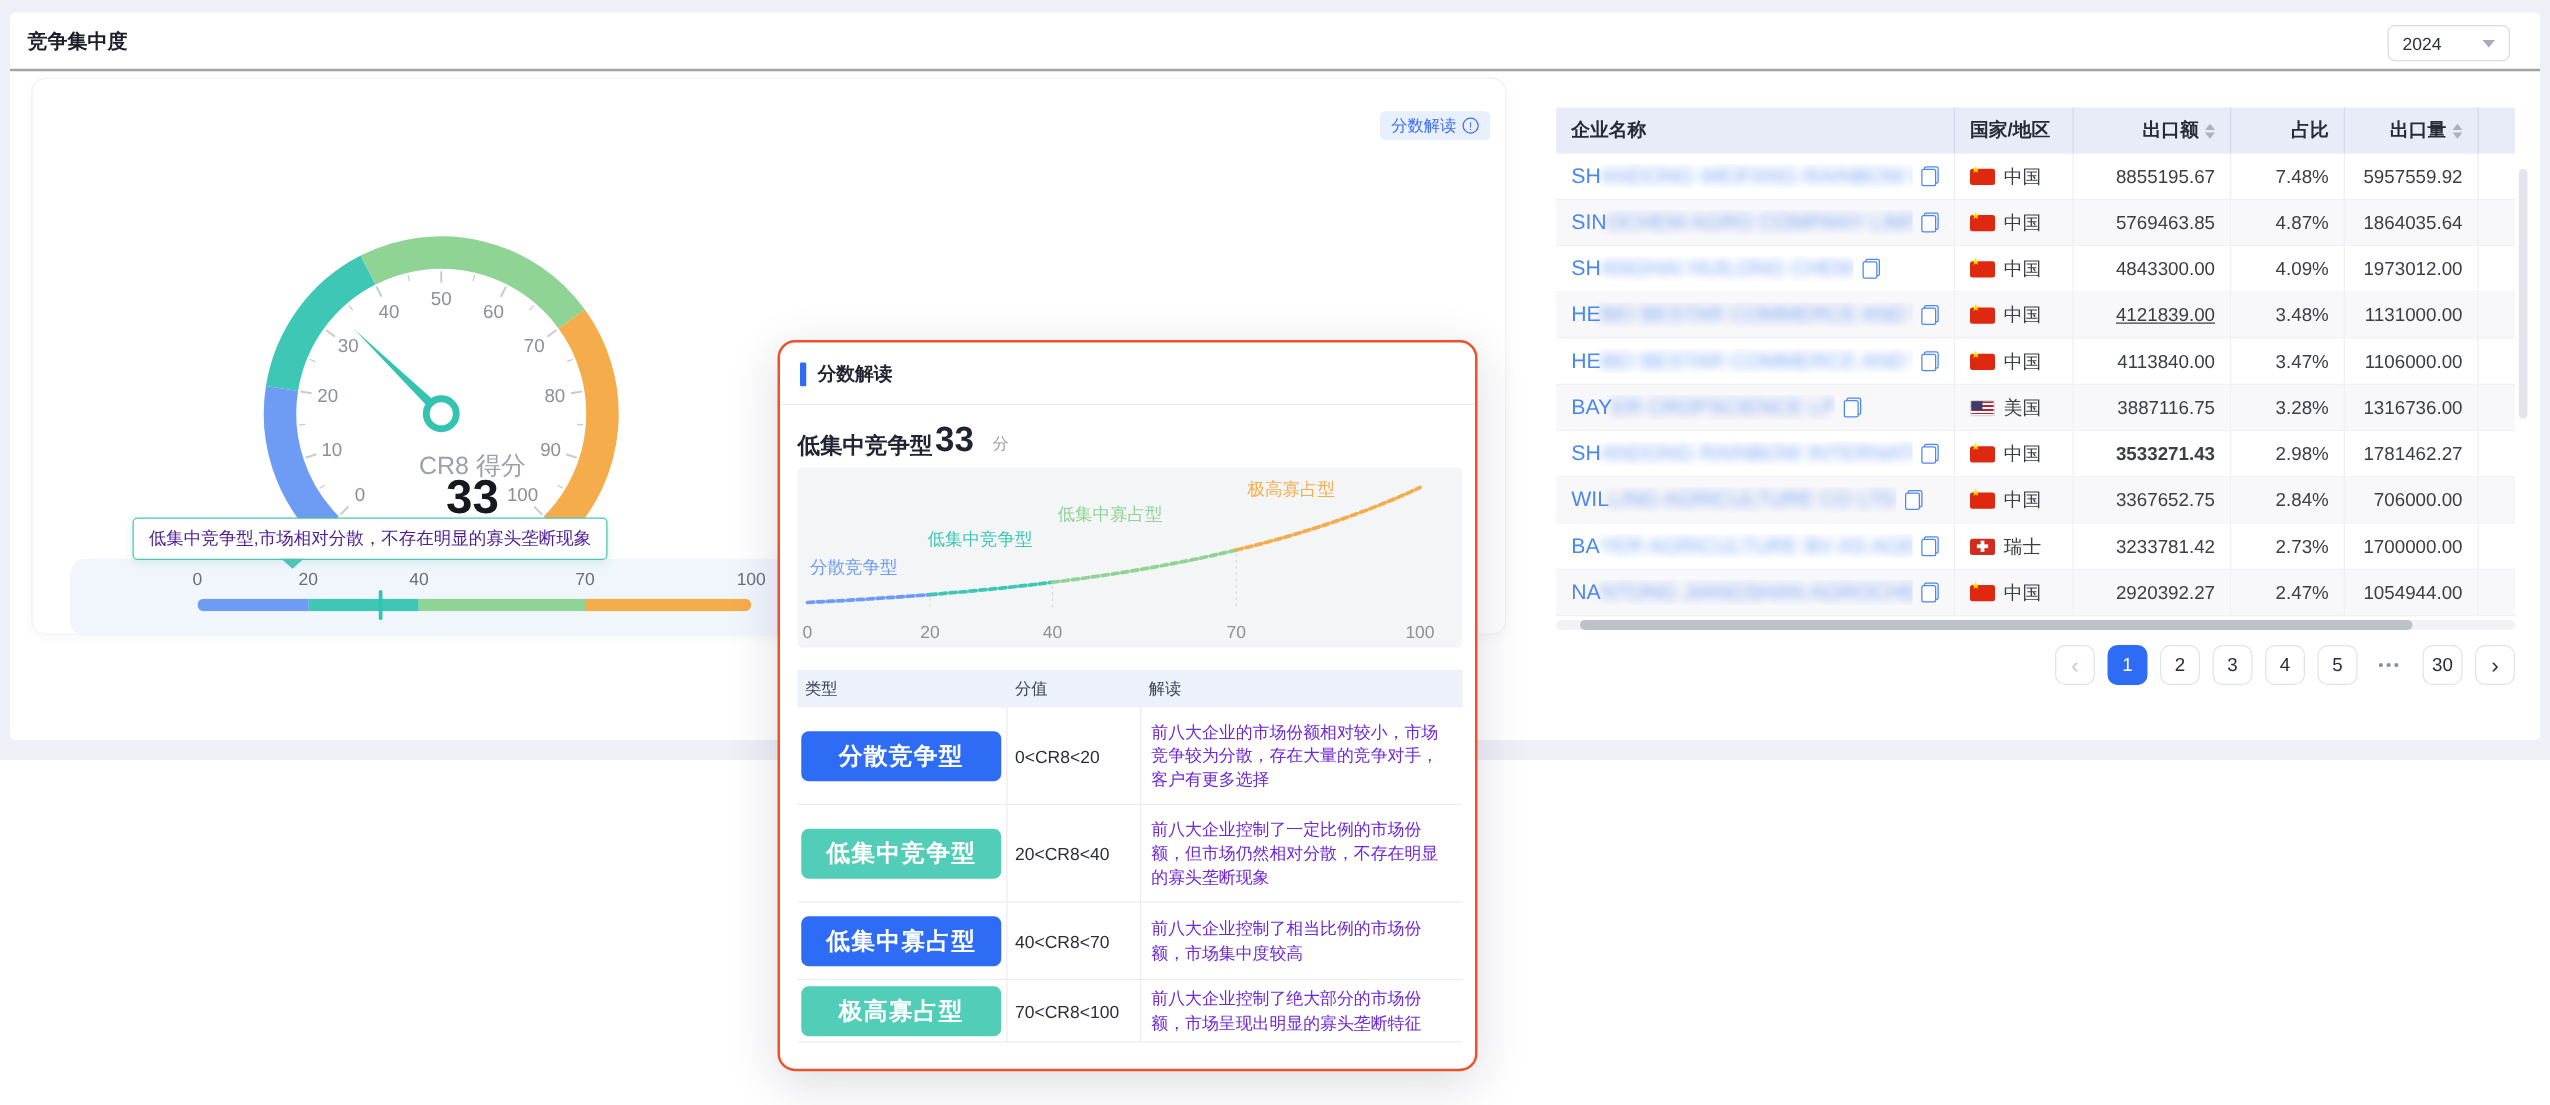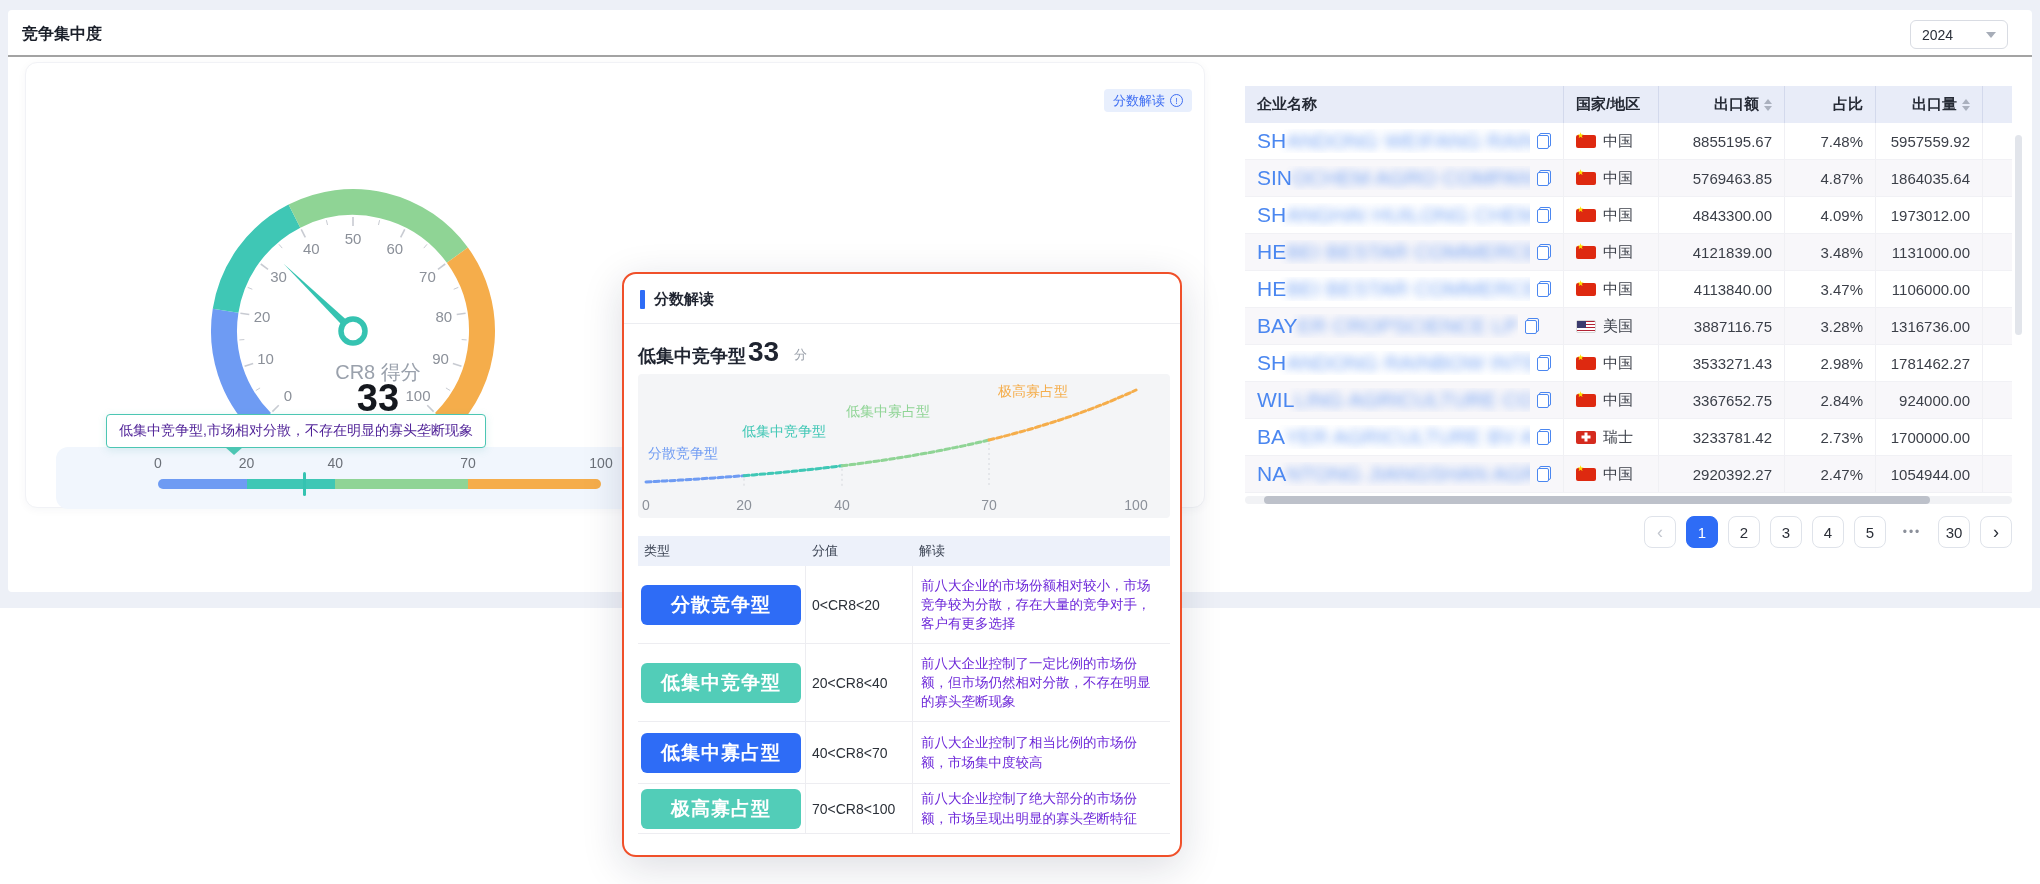--- a/index.html
+++ b/index.html
@@ -35,21 +35,21 @@
   
   .ctable { position:absolute; left:1237px; top:76px; width:767px; }
   .ctable .hrow { display:flex; height:37px; background:#e8ecf8; align-items:center; }
   .ctable .hcell { font-size:15px; font-weight:bold; color:#262b36; height:100%; display:flex; align-items:center; border-right:1px solid #d3d9ec; padding:0 12px; }
   .ctable .hcell:last-child { border-right:none; }
   .ctable .row { display:flex; height:37px; align-items:center; background:#fff; border-bottom:1px solid #f1f1f5; }
   .ctable .row.alt { background:#f8f7fa; }
   .ctable .cell { height:100%; display:flex; align-items:center; border-right:1px solid #f0f0f4; padding:0 12px; font-size:15px; color:#3b3f48; }
   .ctable .cell:last-child { border-right:none; }
   .num { justify-content:flex-end; }
-  .co-link { color:#4b87f0; font-size:21px; white-space:nowrap; overflow:hidden; cursor:pointer; display:flex; align-items:center; max-width:276px; }
+  .co-link { color:#4b87f0; font-size:17px; white-space:nowrap; overflow:hidden; cursor:pointer; display:flex; align-items:center; max-width:276px; }
   .blurred { filter:blur(4px); opacity:.75; }
   .copy-icon { position:relative; width:14px; height:16px; display:inline-block; margin-left:7px; flex:0 0 auto; cursor:pointer; }
   .copy-icon::before { content:""; position:absolute; right:0; top:0; width:10px; height:12px; border:1.5px solid #4b87f0; border-radius:2px; }
   .copy-icon::after  { content:""; position:absolute; left:0; bottom:0; width:10px; height:12px; border:1.5px solid #4b87f0; border-radius:2px; background:#fff; }
   .sort { display:inline-flex; flex-direction:column; gap:2px; margin-left:5px; }
   .sort i { width:0; height:0; border-left:4px solid transparent; border-right:4px solid transparent; }
   .sort .up { border-bottom:5px solid #aab0be; }
   .sort .dn { border-top:5px solid #aab0be; }
   .flag { width:20px; height:13px; border-radius:2px; margin-right:7px; position:relative; flex:0 0 auto; display:inline-block; }
   .flag-cn { background:#de2910; }
@@ -268,21 +268,21 @@
               <span class="co-link">
                 <span>HE</span>
                 <span class="blurred">BEI BESTAR COMMERCE AND TRAD</span>
               </span>
               <span class="copy-icon"></span>
             </div>
             <div class="cell " style="width: 95px;">
               <span class="flag flag-cn"></span>
               <span>中国</span>
             </div>
-            <div class="cell num" style="width: 126px;">4121839.00</div>
+            <div class="cell num" style="width: 126px; text-decoration: underline;">4121839.00</div>
             <div class="cell num" style="width: 91px;">3.48%</div>
             <div class="cell num" style="width: 107px;">1131000.00</div>
             <div class="cell " style="width: 29px;"></div>
           </div>
           <div class="row">
             <div class="cell " style="width: 319px;">
               <span class="co-link">
                 <span>HE</span>
                 <span class="blurred">BEI BESTAR COMMERCE AND TRAD</span>
               </span>
@@ -319,40 +319,40 @@
               <span class="co-link">
                 <span>SH</span>
                 <span class="blurred">ANDONG RAINBOW INTERNATIONAL</span>
               </span>
               <span class="copy-icon"></span>
             </div>
             <div class="cell " style="width: 95px;">
               <span class="flag flag-cn"></span>
               <span>中国</span>
             </div>
-            <div class="cell num" style="width: 126px;">3533271.43</div>
+            <div class="cell num" style="width: 126px; font-weight: bold;">3533271.43</div>
             <div class="cell num" style="width: 91px;">2.98%</div>
             <div class="cell num" style="width: 107px;">1781462.27</div>
             <div class="cell " style="width: 29px;"></div>
           </div>
           <div class="row alt">
             <div class="cell " style="width: 319px;">
               <span class="co-link">
                 <span>WIL</span>
                 <span class="blurred">LING AGRICULTURE CO LTD</span>
               </span>
               <span class="copy-icon"></span>
             </div>
             <div class="cell " style="width: 95px;">
               <span class="flag flag-cn"></span>
               <span>中国</span>
             </div>
             <div class="cell num" style="width: 126px;">3367652.75</div>
             <div class="cell num" style="width: 91px;">2.84%</div>
-            <div class="cell num" style="width: 107px;">924000.00</div>
+            <div class="cell num" style="width: 107px;">706000.00</div>
             <div class="cell " style="width: 29px;"></div>
           </div>
           <div class="row">
             <div class="cell " style="width: 319px;">
               <span class="co-link">
                 <span>BA</span>
                 <span class="blurred">YER AGRICULTURE BV AS AGENT T</span>
               </span>
               <span class="copy-icon"></span>
             </div>

